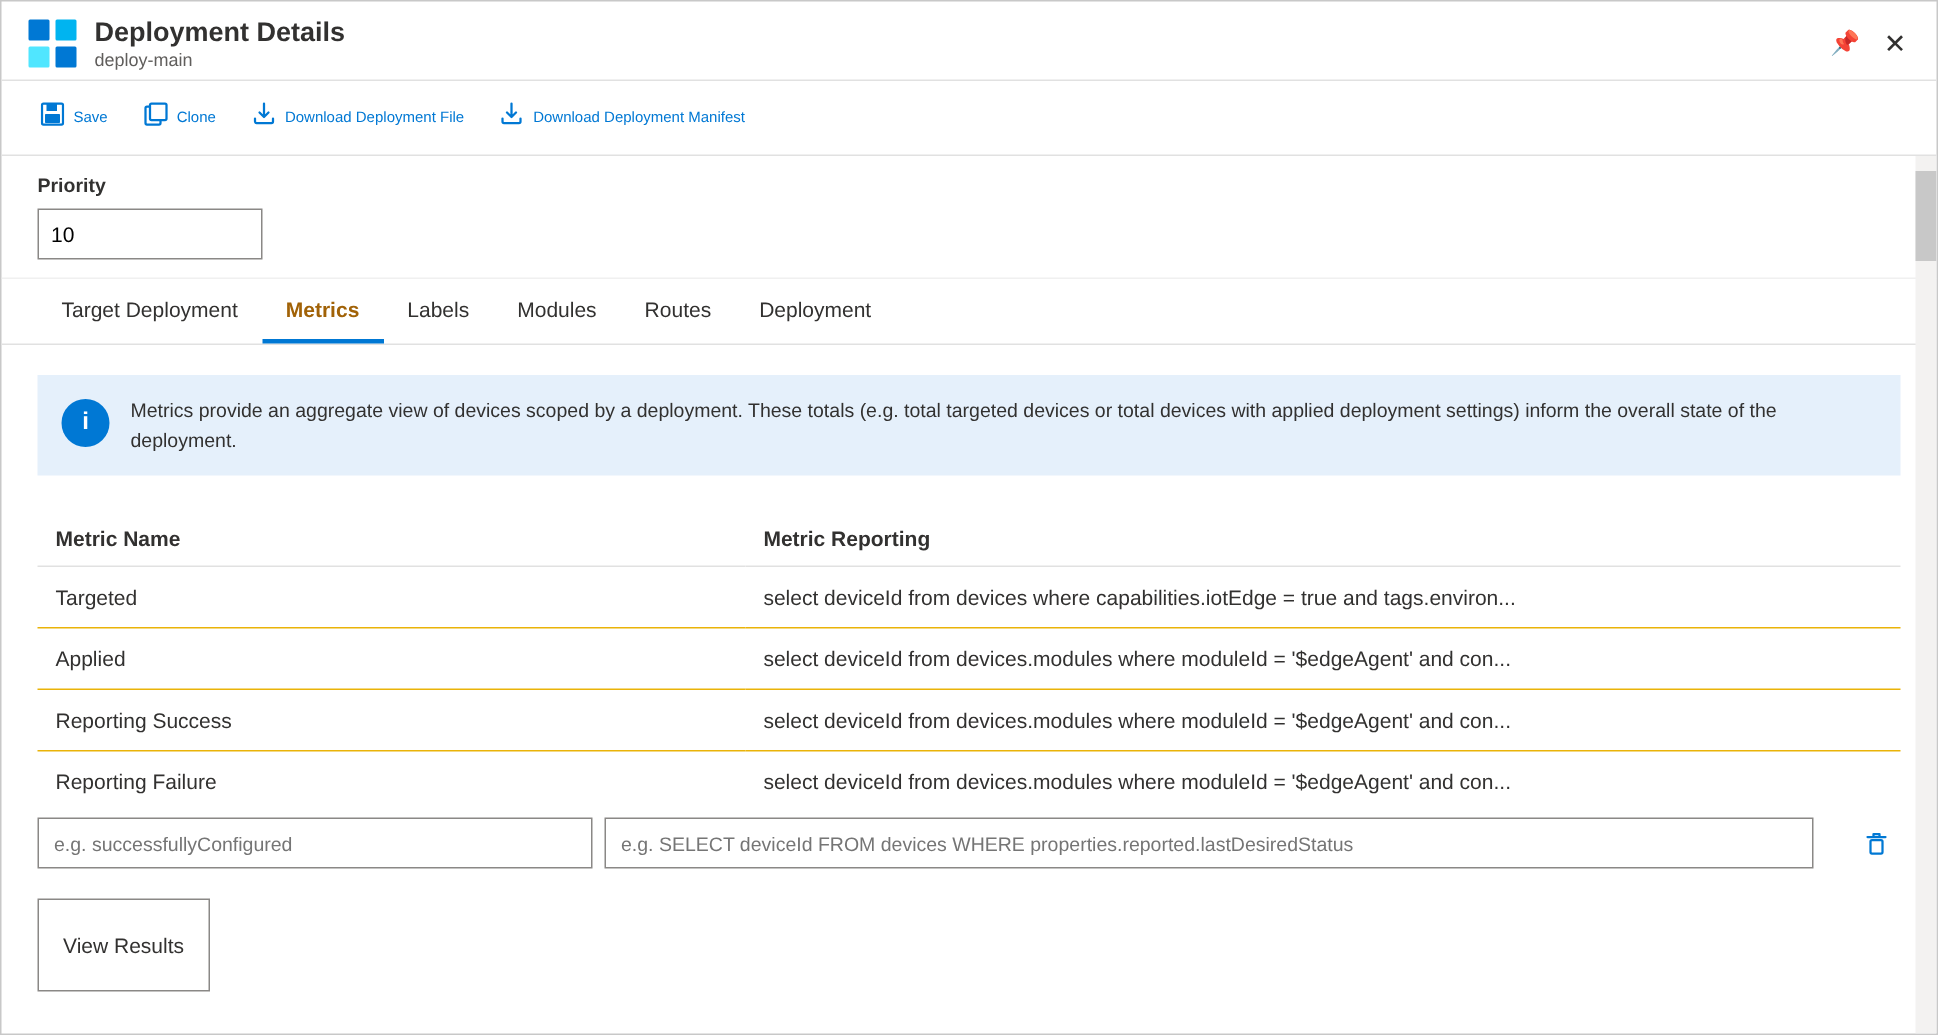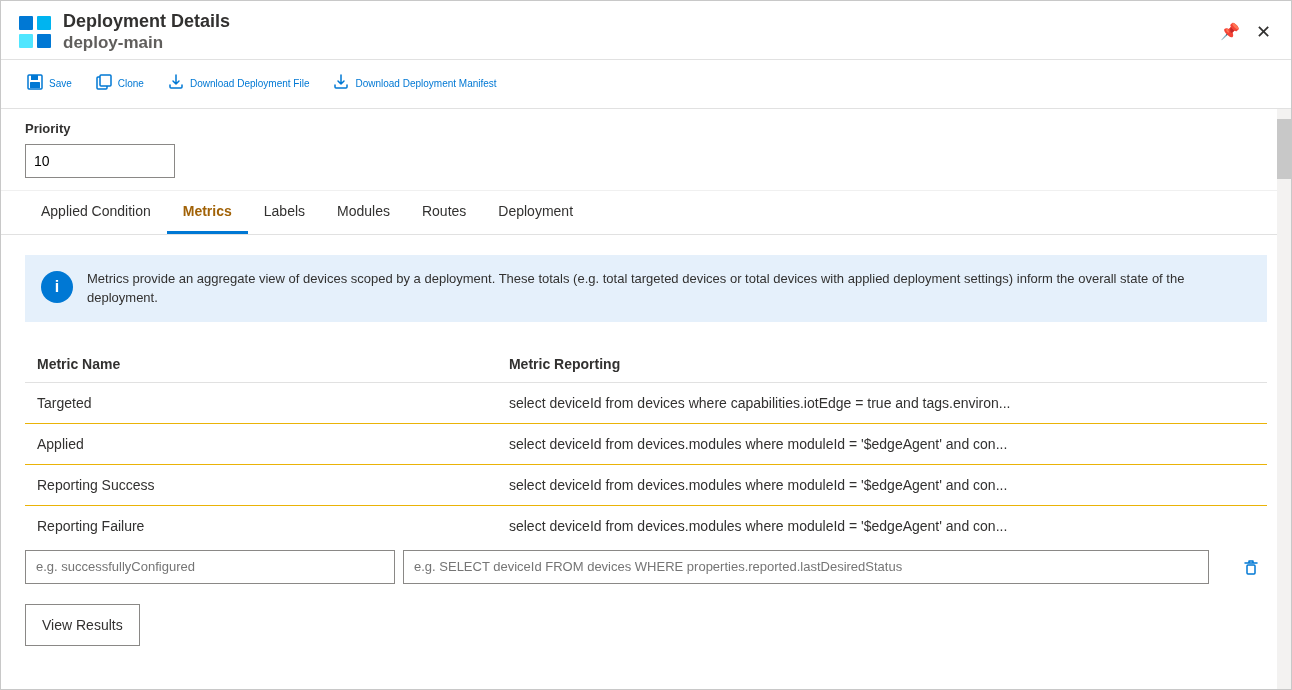--- a/index.html
+++ b/index.html
@@ -43,23 +43,22 @@
     }
 
     .title-bar-title {
       font-size: 18px;
       font-weight: 600;
       color: #323130;
       line-height: 1.2;
     }
 
     .title-bar-subtitle {
-      font-size: 17px;
+      font-size: 12px;
       color: #605e5c;
-      font-weight: bold;
     }
 
     .title-bar-actions {
       display: flex;
       gap: 8px;
       align-items: center;
     }
 
     .title-bar-actions button {
       background: none;
@@ -272,21 +271,21 @@
       color: #605e5c;
       font-size: 16px;
       padding: 4px 6px;
       display: flex;
       align-items: center;
       justify-content: center;
     }
 
     .view-results-btn {
       margin-top: 20px;
-      padding: 12px 16px;
+      padding: 22px 16px;
       background: #fff;
       border: 1px solid #8a8886;
       font-size: 14px;
       font-family: 'Segoe UI', Arial, sans-serif;
       cursor: pointer;
       color: #323130;
     }
 
     
   </style>
@@ -361,21 +360,21 @@
   <div class="content-area">
     <div class="scroll-area">
 
       <div class="priority-section">
         <div class="priority-label" style="font-size:13px; color:#323130; font-weight:600; margin-bottom:8px;">Priority</div>
         <input class="priority-input" type="text" value="10" style="">
       </div>
 
       <div class="tabs-bar">
         <div class="tab">
-          <span>Applied Condition</span>
+          <span>Target Deployment</span>
         </div>
         <div class="tab active">
           <span>Metrics</span>
         </div>
         <div class="tab">
           <span>Labels</span>
         </div>
         <div class="tab">
           <span>Modules</span>
         </div>

